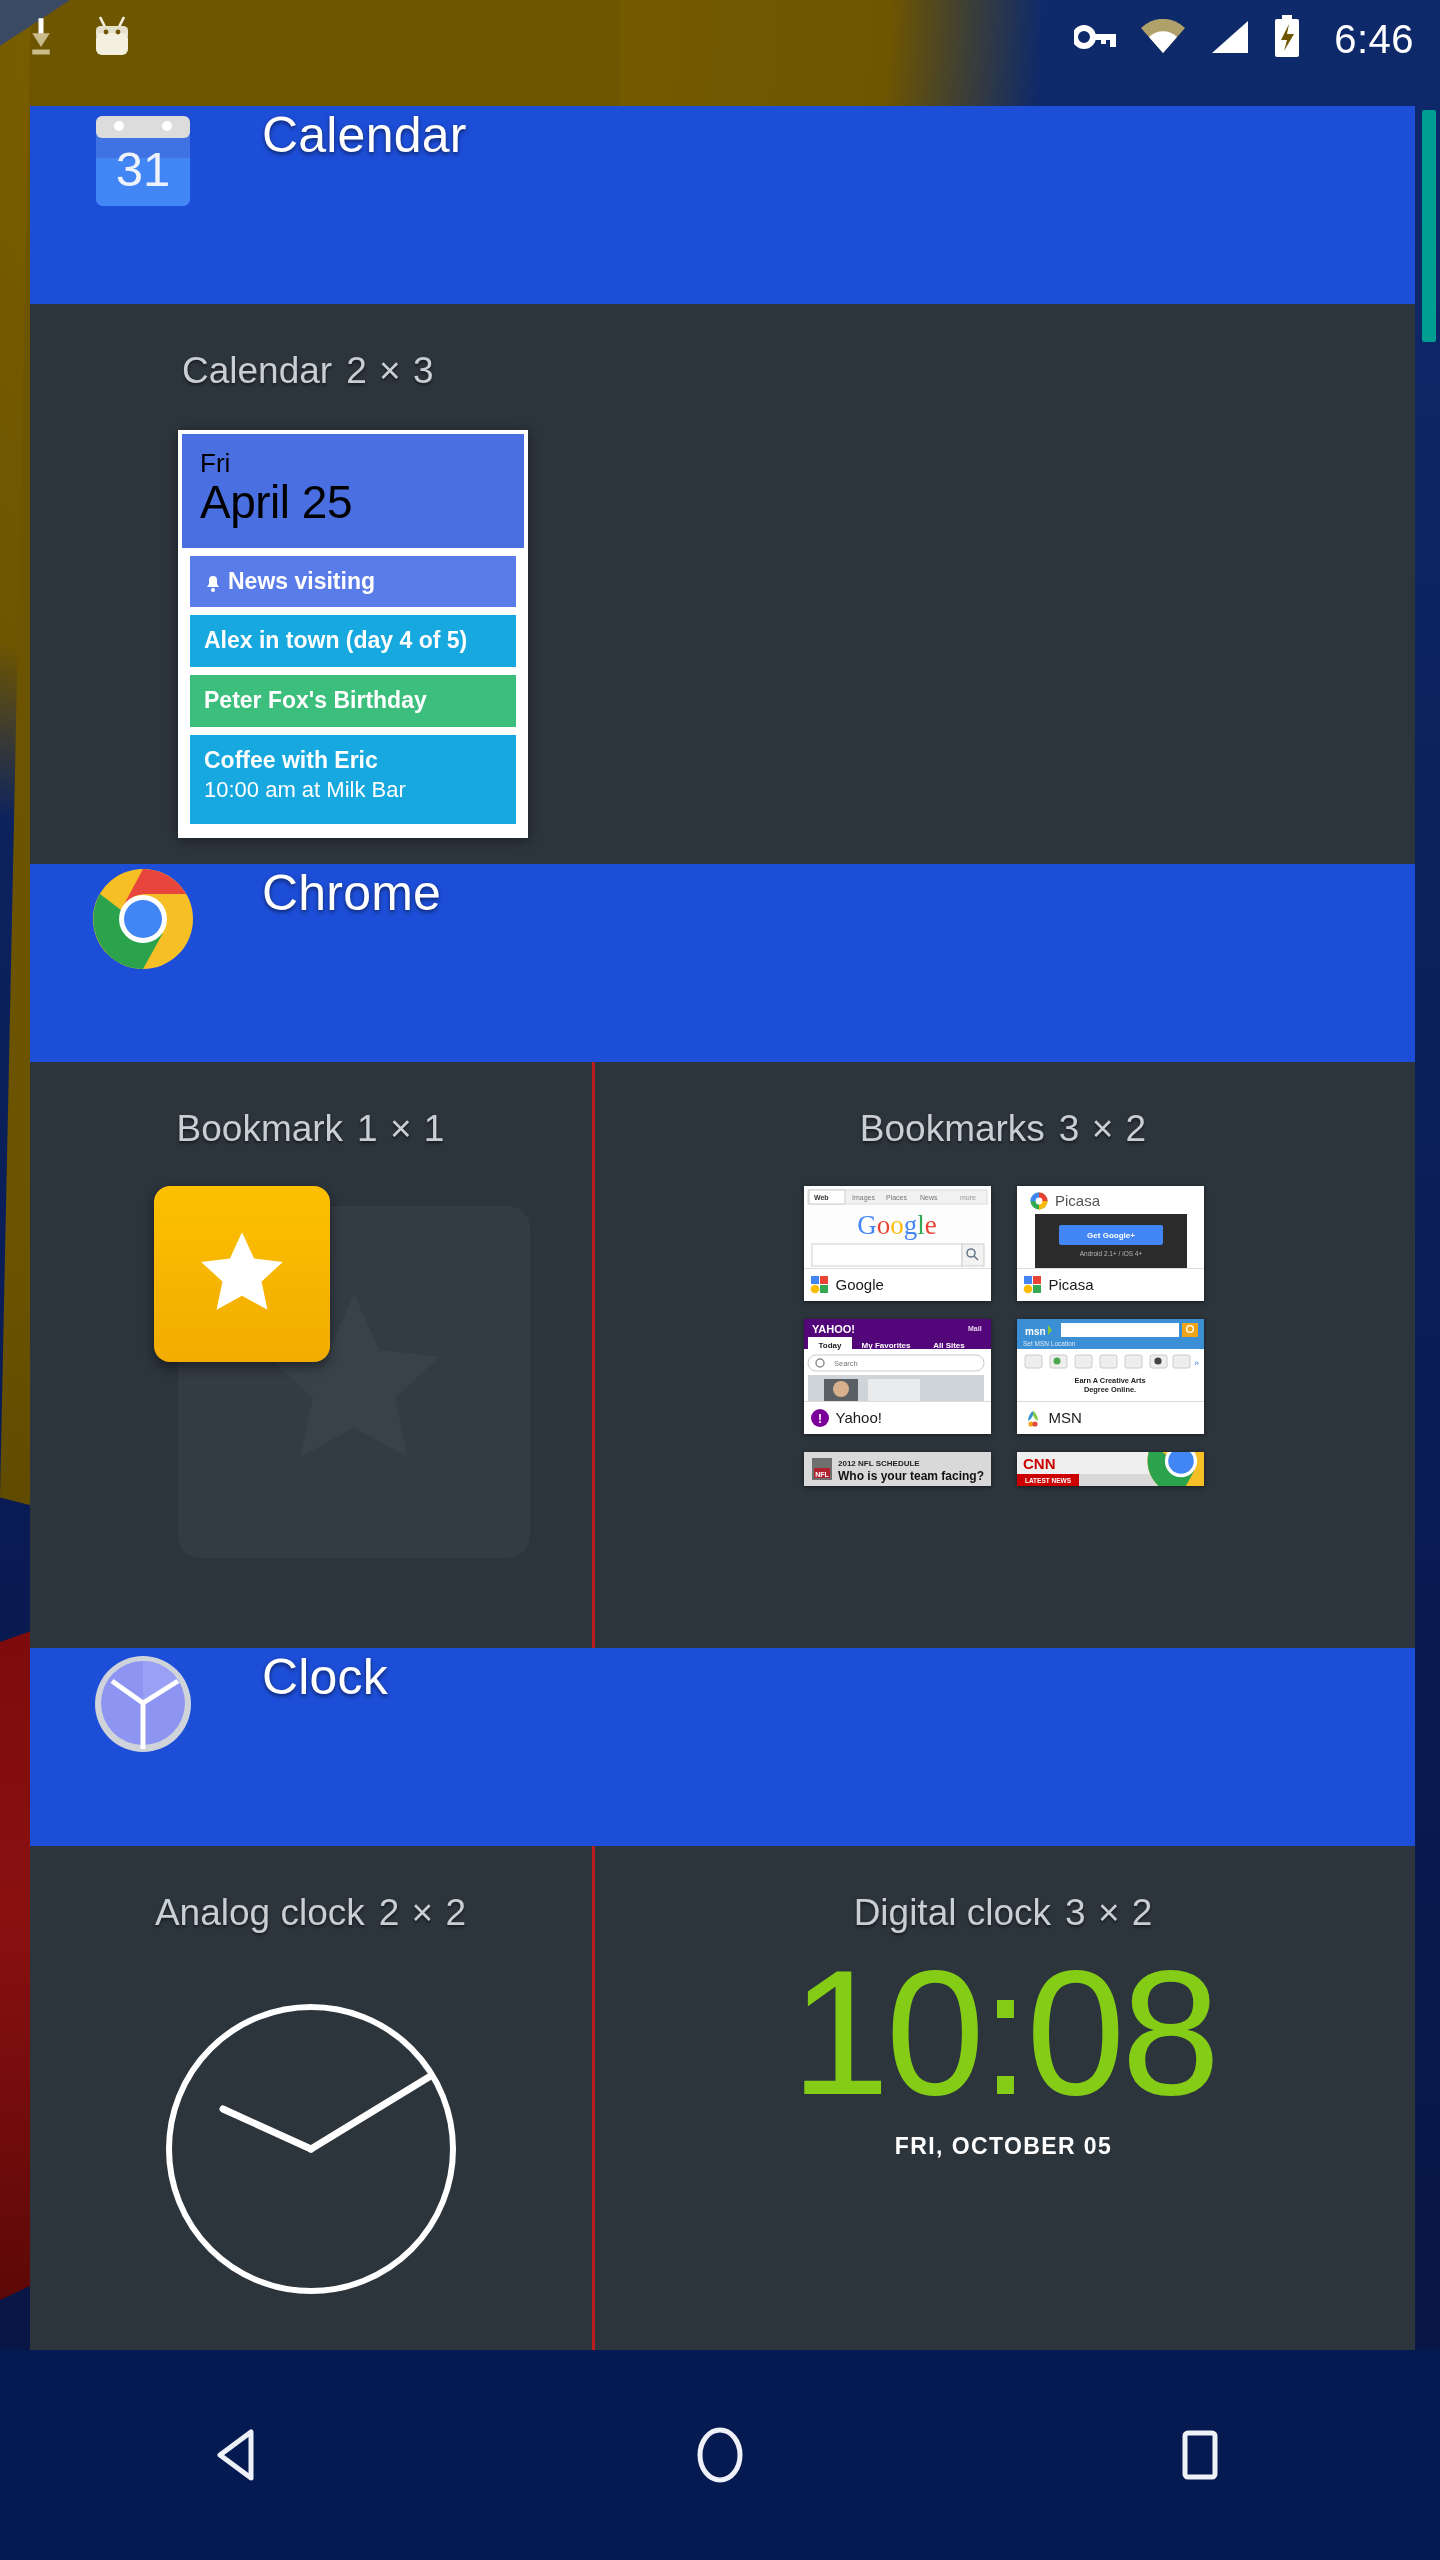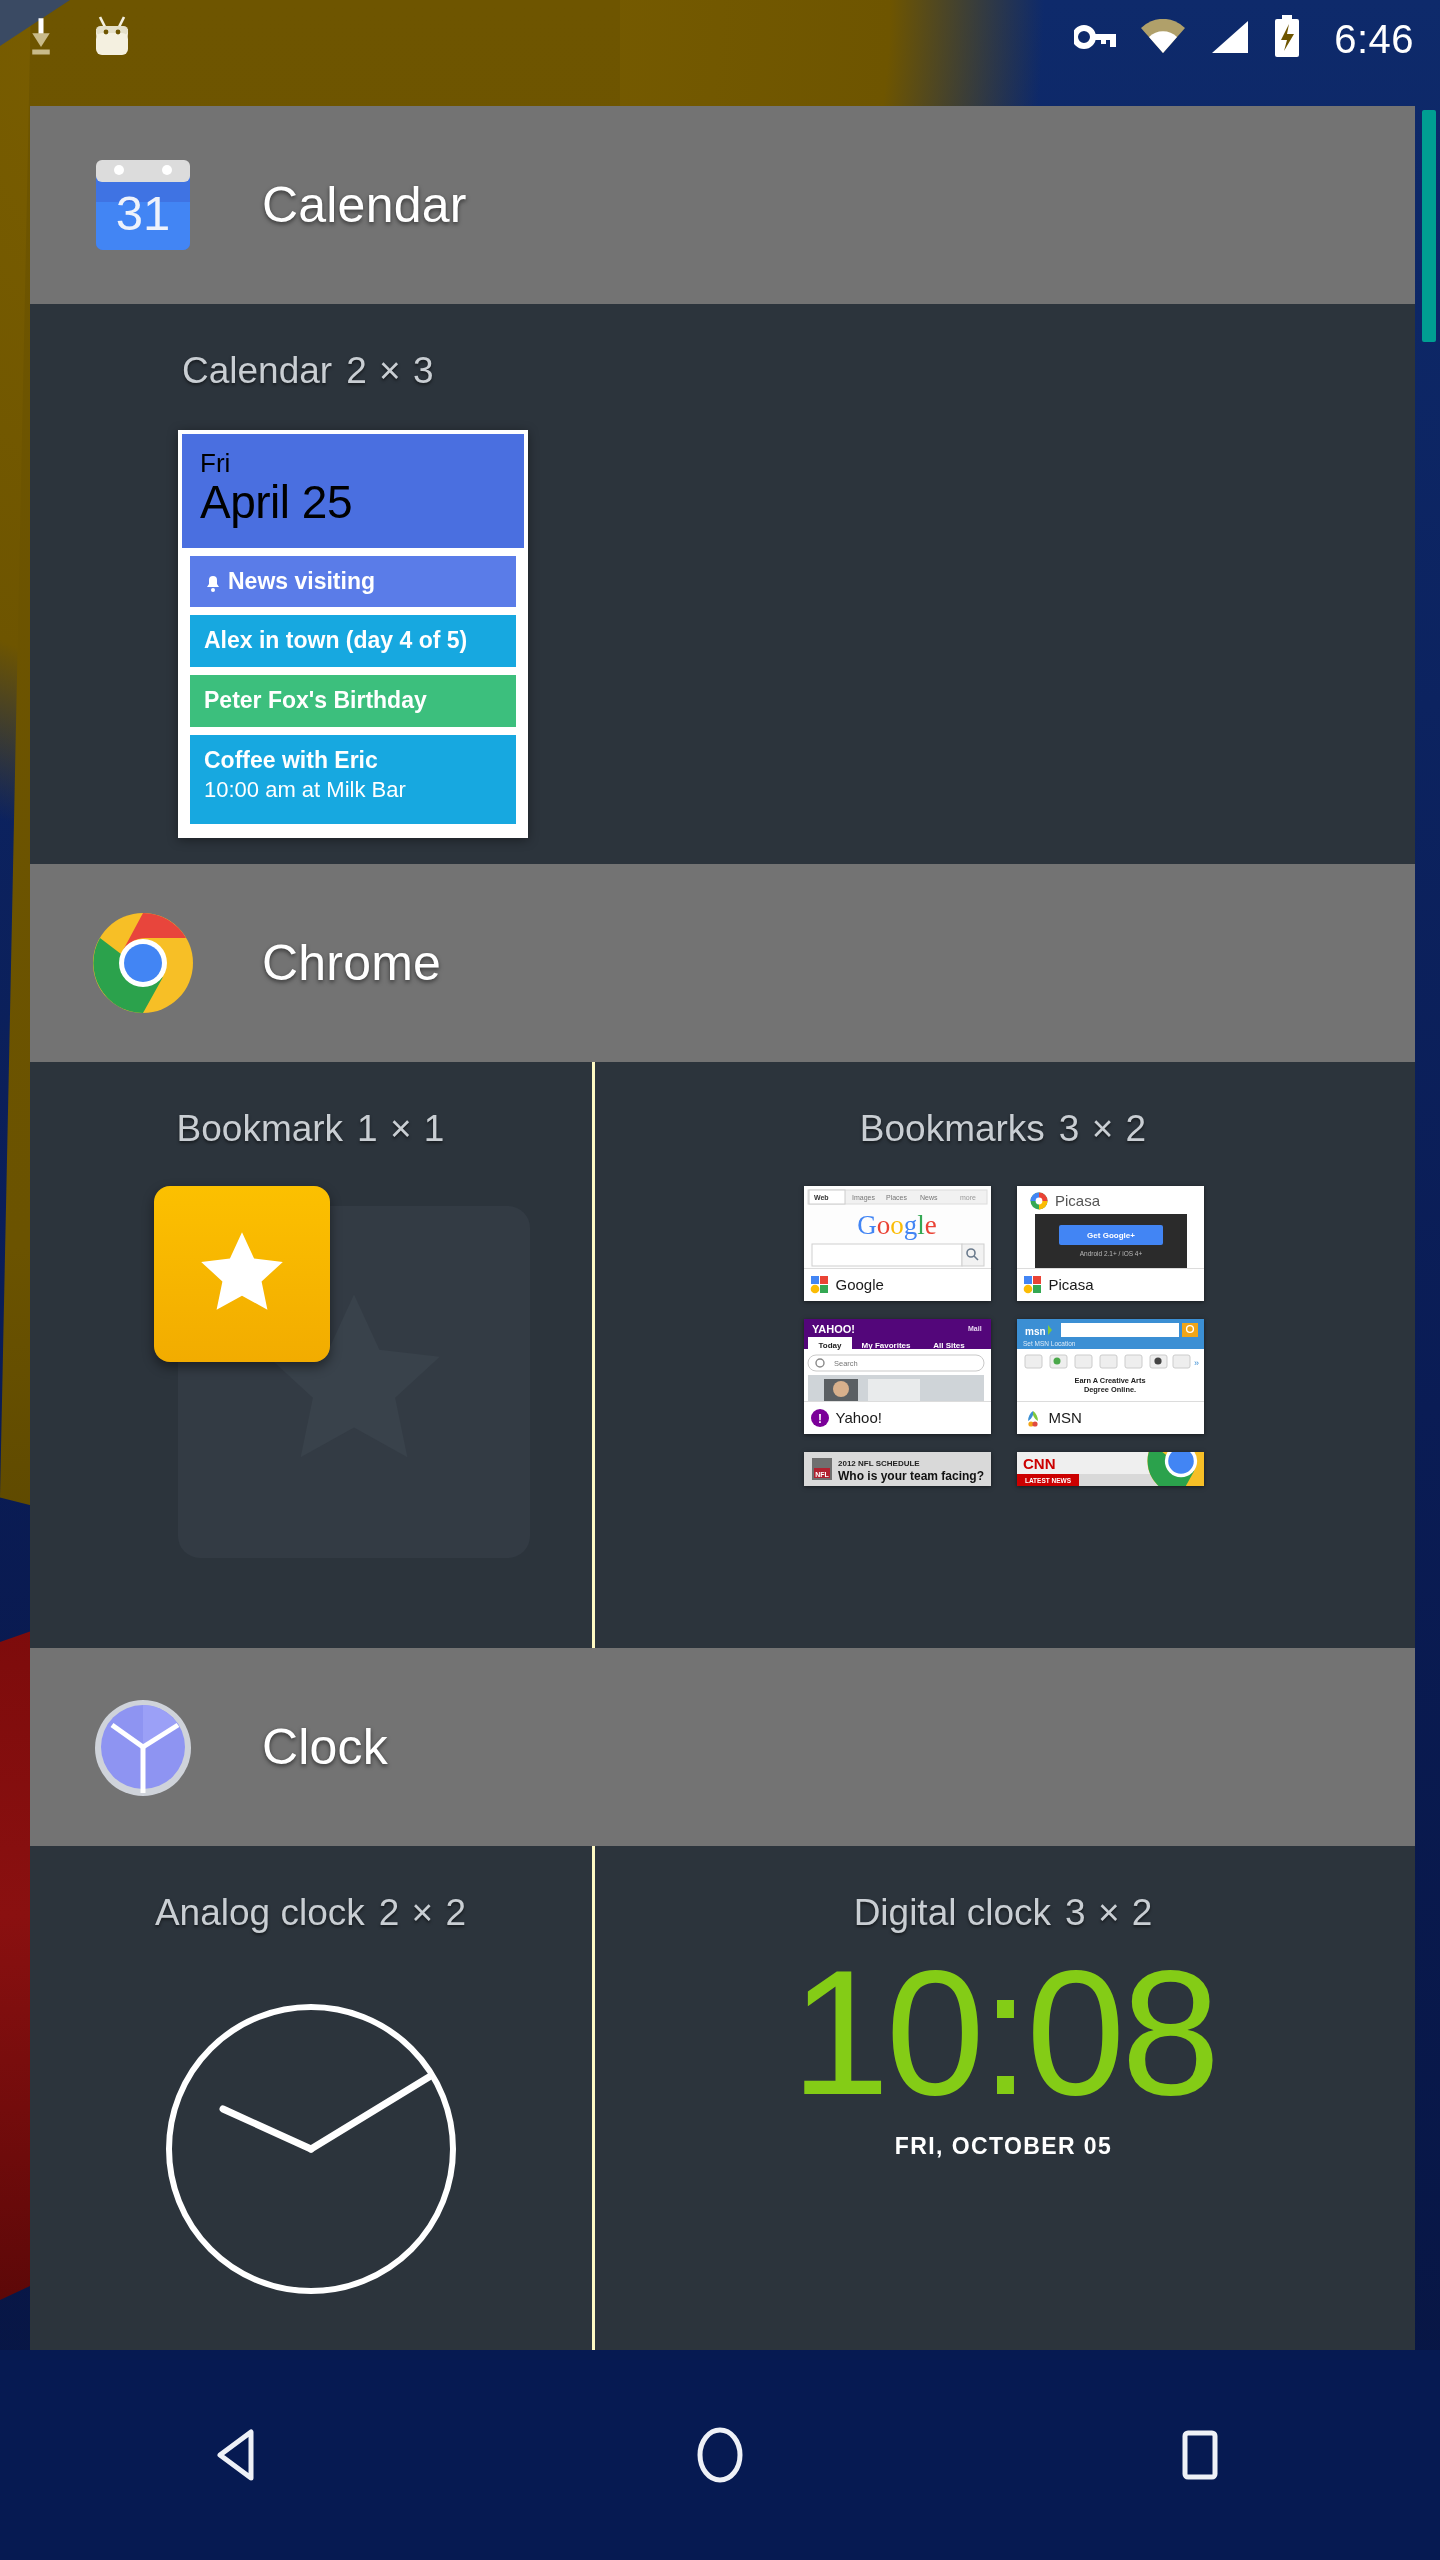--- a/index.html
+++ b/index.html
@@ -28,28 +28,28 @@
   #statusbar { position:absolute; left:0; top:0; width:1440px; height:78px; z-index:40;
                display:flex; align-items:center; padding:0 26px; }
   .sb-left  { display:flex; align-items:center; gap:34px; }
   .sb-right { margin-left:auto; display:flex; align-items:center; gap:22px; }
   .sb-time  { color:#fff; font-size:40px; font-weight:400; letter-spacing:0.5px; margin-left:10px; }
 
   
   #picker { position:absolute; left:30px; top:106px; width:1385px; height:2246px; z-index:10;
             background:#2c343c; overflow:hidden; }
 
-  .app-header { height:198px; background:#737373; display:flex; align-items:center; padding-left:58px; }
+  .app-header { height:198px; background:#1d4ed8; display:flex; padding-left:58px; }
   .app-icon   { width:110px; height:110px; flex:0 0 110px; position:relative; }
   .app-name   { color:#ffffff; font-size:50px; margin-left:64px; letter-spacing:0.2px;
                 text-shadow:0 2px 4px rgba(0,0,0,.55); }
 
   .widget-row  { display:flex; background:#2c343c; }
   .widget-cell { position:relative; background:#2c343c; }
-  .widget-cell + .widget-cell { border-left:3px solid #fef9c3; }
+  .widget-cell + .widget-cell { border-left:3px solid #b91c1c; }
   .cell-label  { color:#c9ced3; font-size:37px; padding:46px 0 0 0; text-align:center;
                  text-shadow:0 2px 3px rgba(0,0,0,.5); white-space:nowrap; }
   .cell-label .dim { letter-spacing:1px; margin-left:14px; }
 
   
   .cal-widget { width:350px; background:#ffffff; margin:38px 0 0 148px; padding:4px;
                 box-shadow:0 2px 10px rgba(0,0,0,.4); }
   .cal-head   { background:#4a6fe0; padding:16px 18px 20px 18px; color:#000000; }
   .cal-dow    { font-size:26px; font-weight:400; line-height:1.05; }
   .cal-date   { font-size:46px; font-weight:400; line-height:1.1; letter-spacing:-.5px; }

